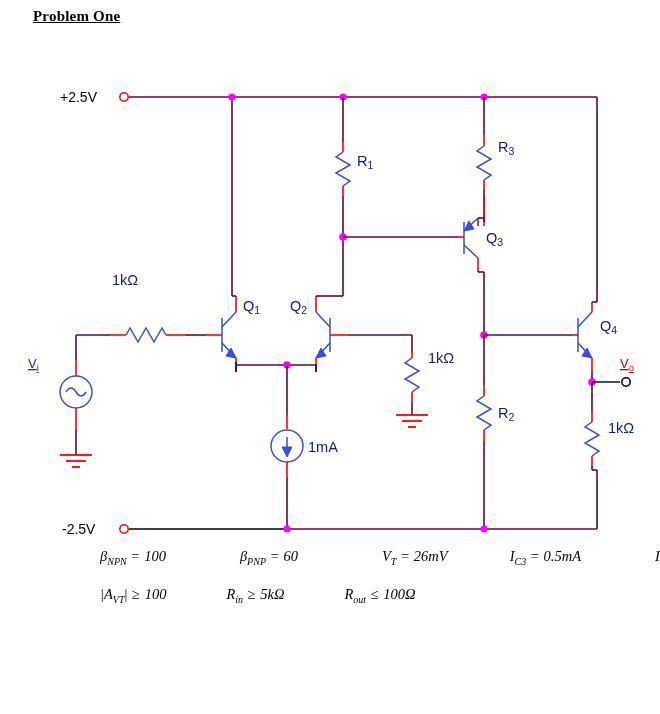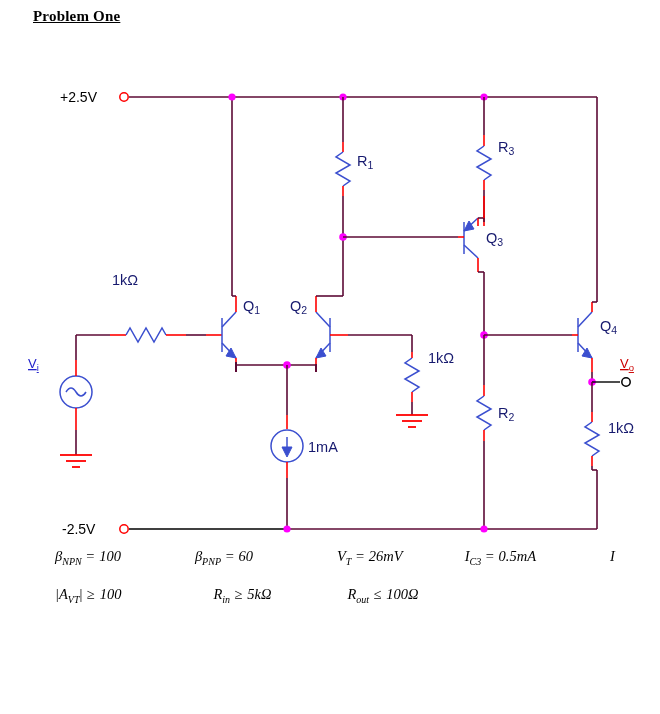--- a/index.html
+++ b/index.html
@@ -117,21 +117,21 @@
     position: absolute;
     left: 0;
     top: 548px;
     width: 660px;
     font-family: "Liberation Serif", serif;
   }
   .spec-row {
     display: flex;
     align-items: baseline;
     height: 38px;
-    padding-left: 55px;
+    padding-left: 100px;
     box-sizing: border-box;
   }
   .spec-item {
     font-family: "Liberation Serif", serif;
     font-style: italic;
     font-size: 14.5px;
     color: #000000;
     white-space: nowrap;
   }
   .spec-item .sub {
@@ -406,16 +406,16 @@
 <div id="specs">
     <div class="spec-row">
       <span class="spec-item"><span>β</span><span class="sub">NPN</span><span class="op"> = </span><span>100</span></span>
       <span class="spec-item" style="margin-left: 74px;"><span>β</span><span class="sub">PNP</span><span class="op"> = </span><span>60</span></span>
       <span class="spec-item" style="margin-left: 84px;"><span>V</span><span class="sub">T</span><span class="op"> = </span><span>26mV</span></span>
       <span class="spec-item" style="margin-left: 62px;"><span>I</span><span class="sub">C3</span><span class="op"> = </span><span>0.5mA</span></span>
       <span class="spec-item" style="margin-left: 74px;"><span>I</span></span>
     </div>
     <div class="spec-row">
       <span class="spec-item"><span>|A</span><span class="sub">VT</span><span class="bar">|</span><span class="op"> ≥ </span><span>100</span></span>
-      <span class="spec-item" style="margin-left: 92px;"><span>R</span><span class="sub">in</span><span class="op"> ≥ </span><span>5kΩ</span></span>
-      <span class="spec-item" style="margin-left: 76px;"><span>R</span><span class="sub">out</span><span class="op"> ≤ </span><span>100Ω</span></span>
+      <span class="spec-item" style="margin-left: 60px;"><span>R</span><span class="sub">in</span><span class="op"> ≥ </span><span>5kΩ</span></span>
+      <span class="spec-item" style="margin-left: 60px;"><span>R</span><span class="sub">out</span><span class="op"> ≤ </span><span>100Ω</span></span>
     </div>
   </div>
 
 </body></html>

